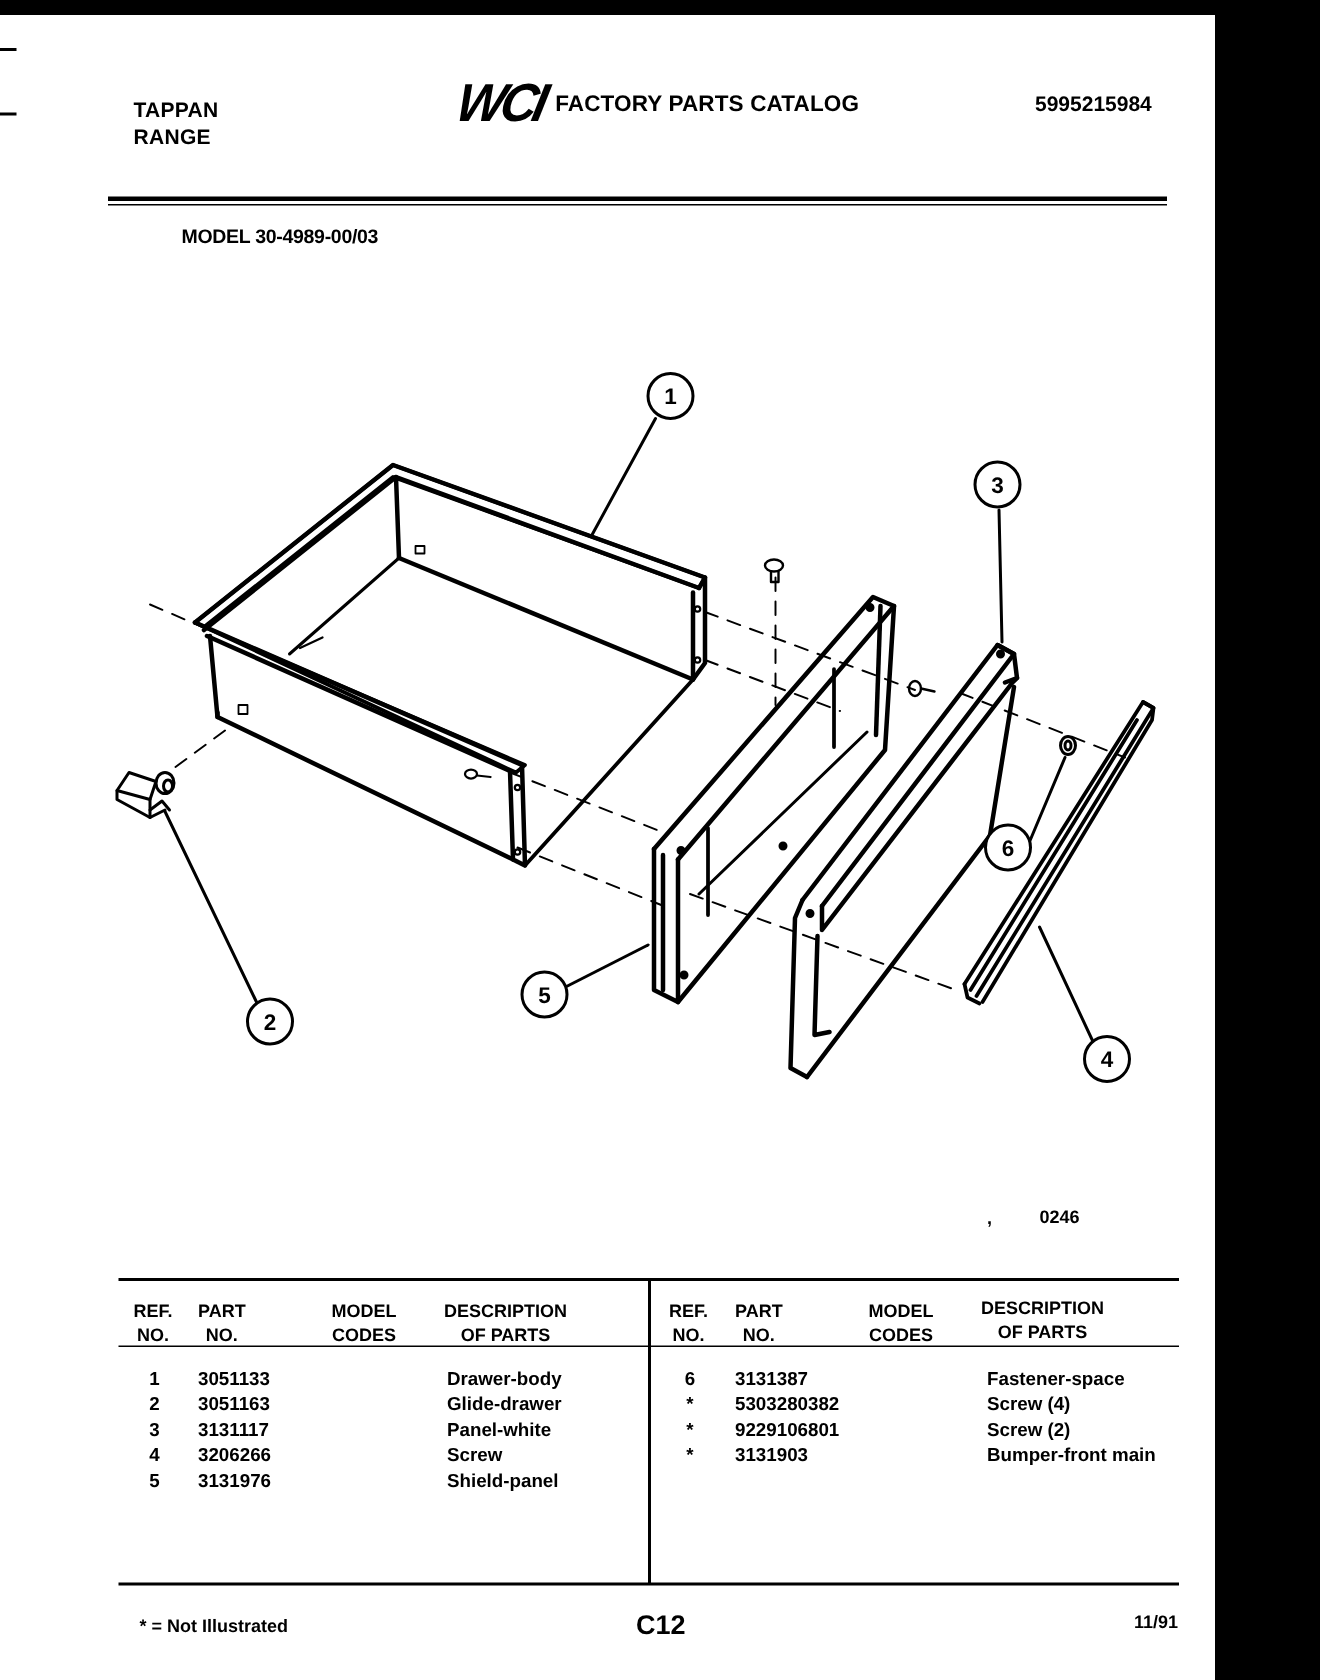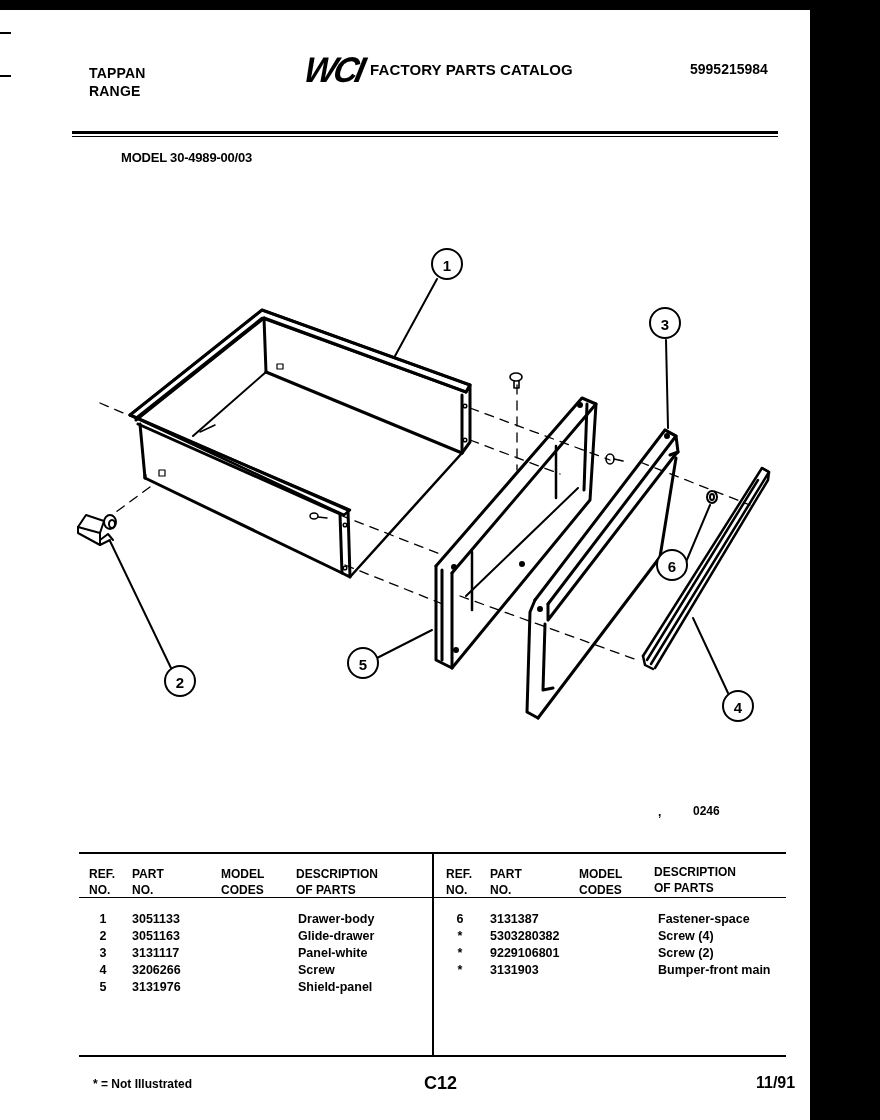--- a/index.html
+++ b/index.html
@@ -20,25 +20,25 @@
   .rule-thin { left: 72px; top: 136px; width: 706px; height: 1px; background: #000; }
   .model { left: 89px; top: 150px; font-size: 13px; font-weight: bold; letter-spacing: -0.2px; margin-left: 32px; }
   .diagram { left: 0; top: 200px; width: 880px; height: 620px; }
   .callout-num { font-family: "Liberation Sans", sans-serif; font-weight: bold; font-size: 15px; }
   .refcode { left: 693px; top: 804px; font-size: 12px; font-weight: bold; }
   .refcomma { left: 658px; top: 805px; font-size: 12px; font-weight: bold; }
   .tbl-top { left: 79px; top: 852px; width: 707px; height: 2px; background: #000; }
   .tbl-bot { left: 79px; top: 1055px; width: 707px; height: 2px; background: #000; }
   .tbl-mid { left: 432px; top: 852px; width: 2px; height: 204px; background: #000; }
   .tbl-hdr-rule { top: 897px; height: 1px; background: #000; }
-  .th { font-size: 12px; font-weight: bold; line-height: 16px; color: #000; }
+  .th { font-size: 12px; font-weight: bold; line-height: 16px; color: #000; text-align: center; }
   .td { font-size: 12.5px; font-weight: bold; line-height: 17px; }
   .foot-left { left: 81px; top: 1077px; font-size: 12px; font-weight: bold; margin-left: 12px; }
   .foot-center { left: 424px; top: 1073px; font-size: 18px; font-weight: bold; }
-  .foot-right { left: 756px; top: 1074px; font-size: 16px; font-weight: bold; }
+  .foot-right { left: 756px; top: 1074px; font-size: 12px; font-weight: bold; }
 </style>
 </head>
 <body>
 
 <div class="edge-top"></div>
 <div class="edge-right"></div>
 <div class="tick" style="top:32px"></div>
 <div class="tick" style="top:75px"></div>
 
 <div class="abs brand">

